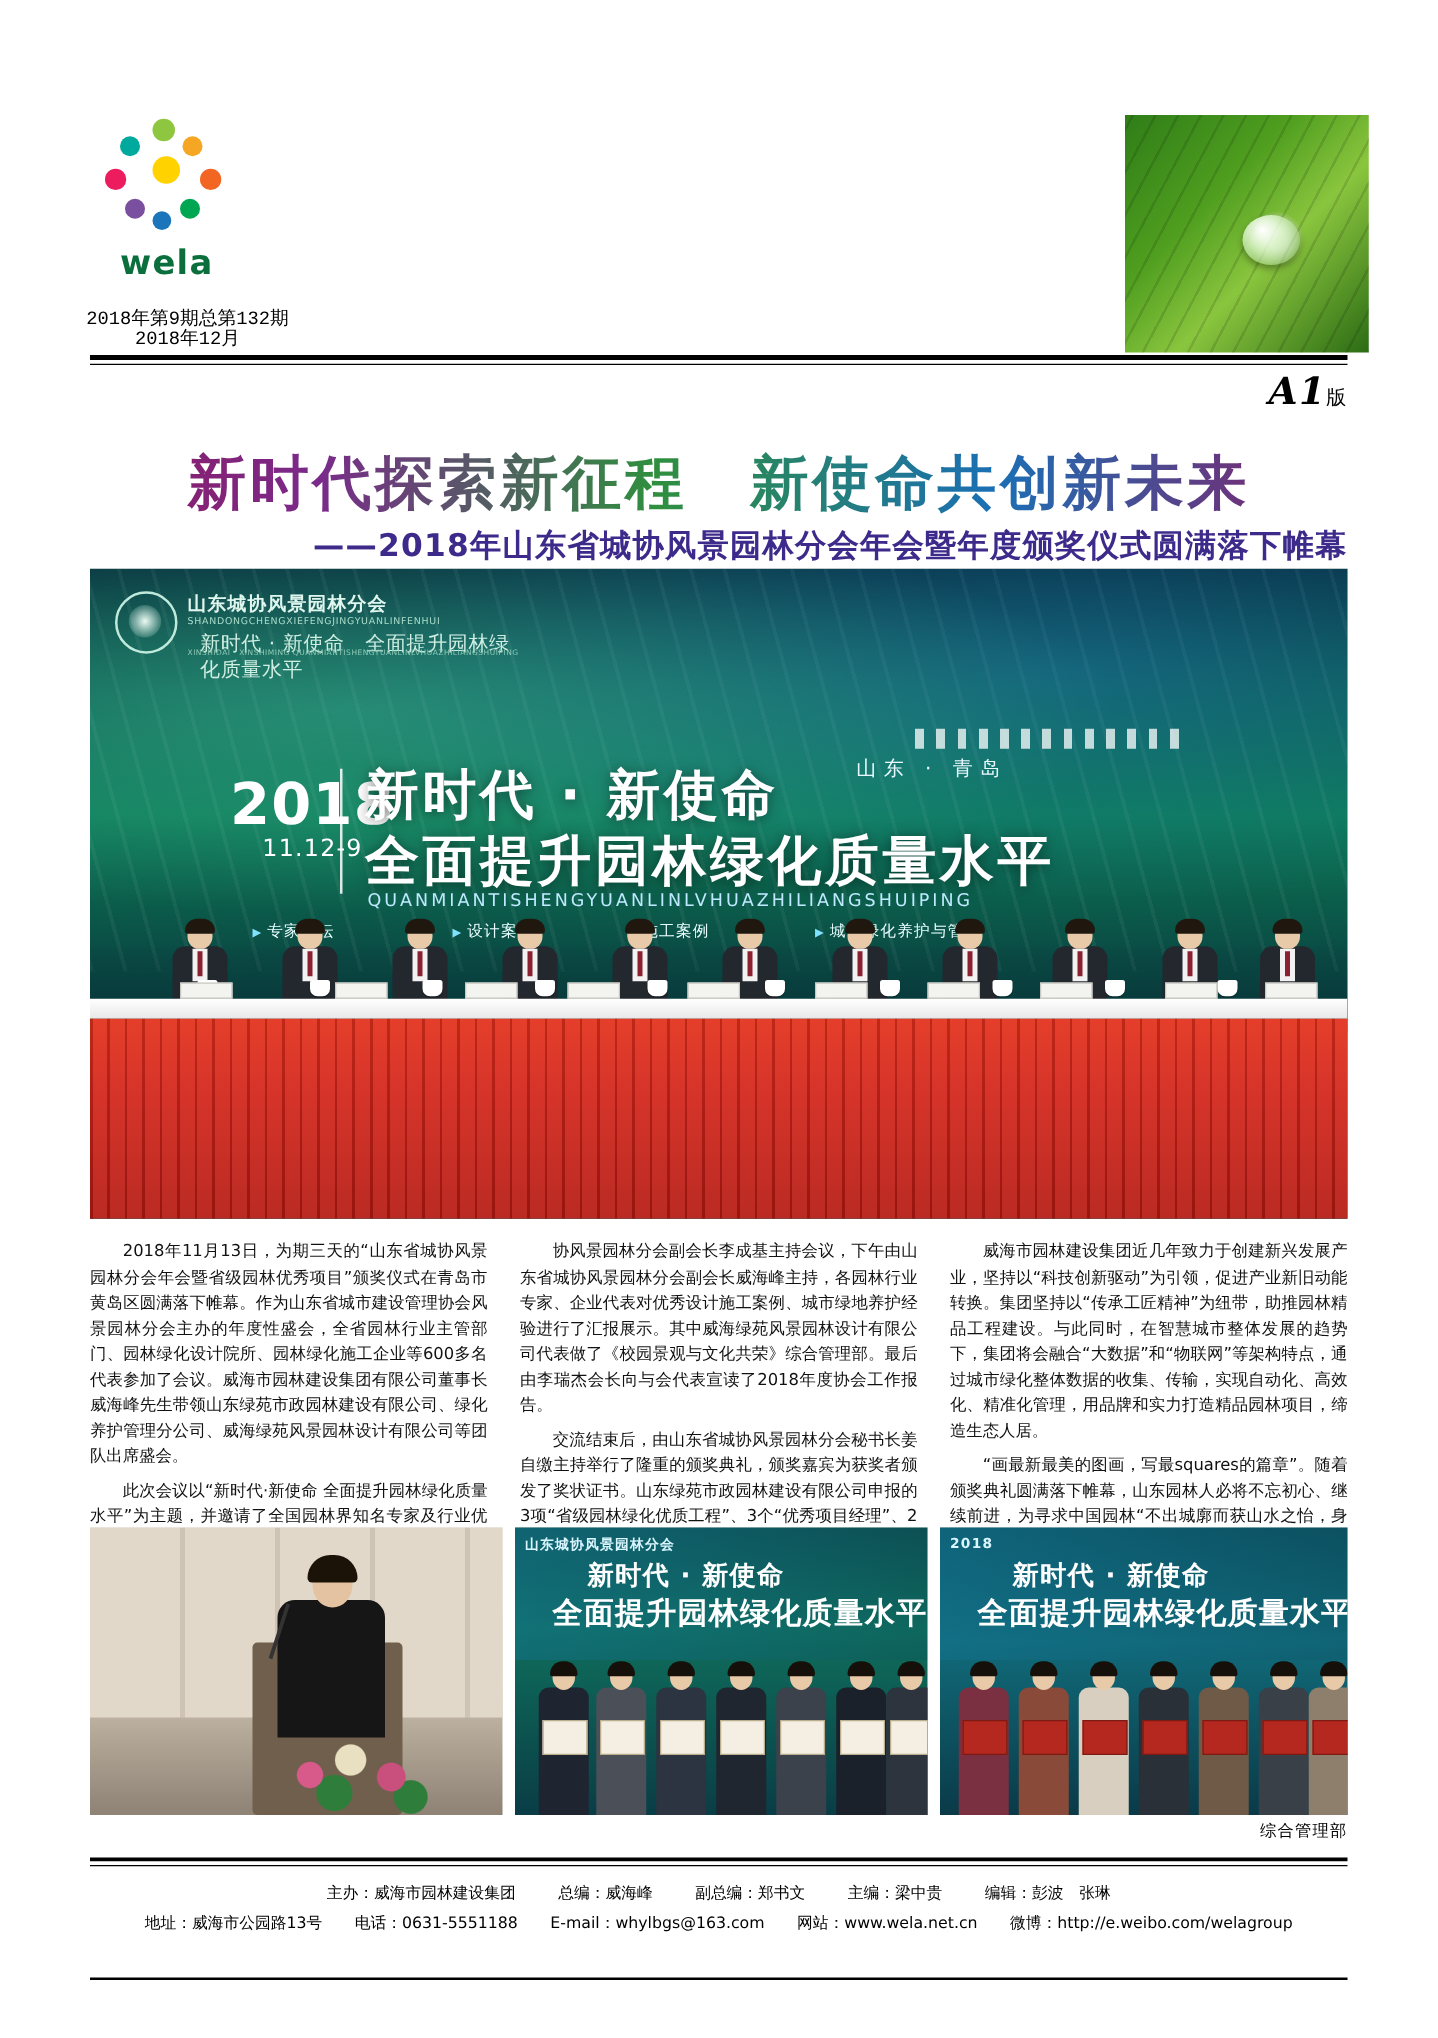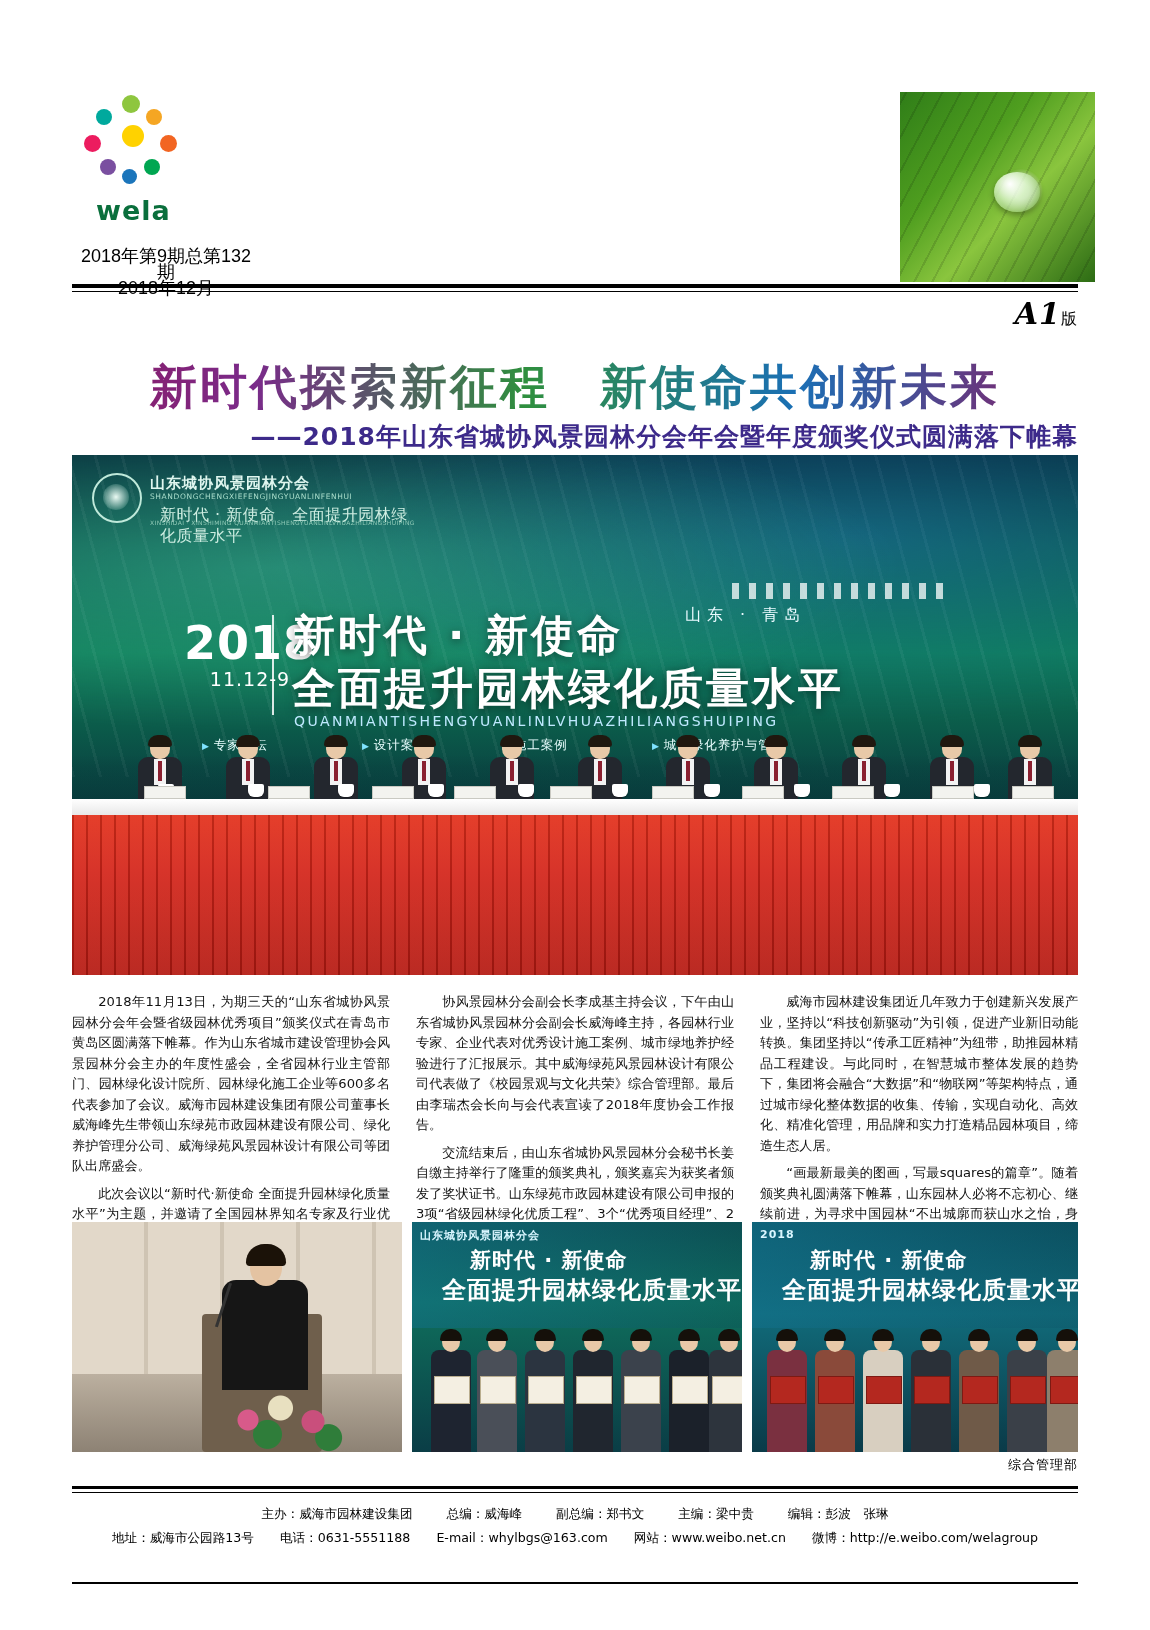--- a/index.html
+++ b/index.html
@@ -16,23 +16,23 @@
   .masthead{position:relative;height:290px;}
   .logo-wrap{position:absolute;left:82px;top:95px;width:130px;height:135px;}
   .logo-dots{position:relative;width:110px;height:100px;}
   .dot{position:absolute;border-radius:50%;}
   .wela-text{
     position:absolute;left:14px;top:100px;
     font-size:27px;font-weight:bold;color:#0a6f3c;
     letter-spacing:1px;font-family:"DejaVu Sans",sans-serif;
   }
   .issue-line{
-    position:absolute;left:76px;top:248px;width:180px;
-    text-align:center;font-size:18px;line-height:16px;color:#000;
-    font-family:Liberation Sans, sans-serif;
+    position:absolute;left:60px;top:248px;width:180px;
+    text-align:center;font-size:15px;line-height:16px;color:#000;
+    font-family:Liberation Mono, monospace;
   }
   .title-block{position:absolute;left:225px;top:90px;width:640px;}
   .cn-title{
     font-size:86px;line-height:96px;font-weight:bold;
     letter-spacing:4px;white-space:nowrap;
     font-family:"DejaVu Sans",sans-serif;
   }
   .t-yuan{color:#1a6fb5;}
   .t-lin{color:#1a6fb5;}
   .t-jian{color:#c0184a;font-style:italic;}
@@ -538,20 +538,20 @@
       <span><span>主办：</span><span>威海市园林建设集团</span></span>
       <span><span>总编：</span><span>威海峰</span></span>
       <span><span>副总编：</span><span>郑书文</span></span>
       <span><span>主编：</span><span>梁中贵</span></span>
       <span><span>编辑：</span><span>彭波　张琳</span></span>
     </div>
     <div class="foot-row r2">
       <span><span>地址：</span><span>威海市公园路13号</span></span>
       <span><span>电话：</span><span>0631-5551188</span></span>
       <span><span>E-mail：</span><span>whylbgs@163.com</span></span>
-      <span><span>网站：</span><span>www.weibo.net.cn</span></span>
+      <span><span>网站：</span><span>www.wela.net.cn</span></span>
       <span><span>微博：</span><span>http://e.weibo.com/welagroup</span></span>
     </div>
   </div>
 
   <div class="foot-sep"></div>
 
 </div>
 
 </body></html>

